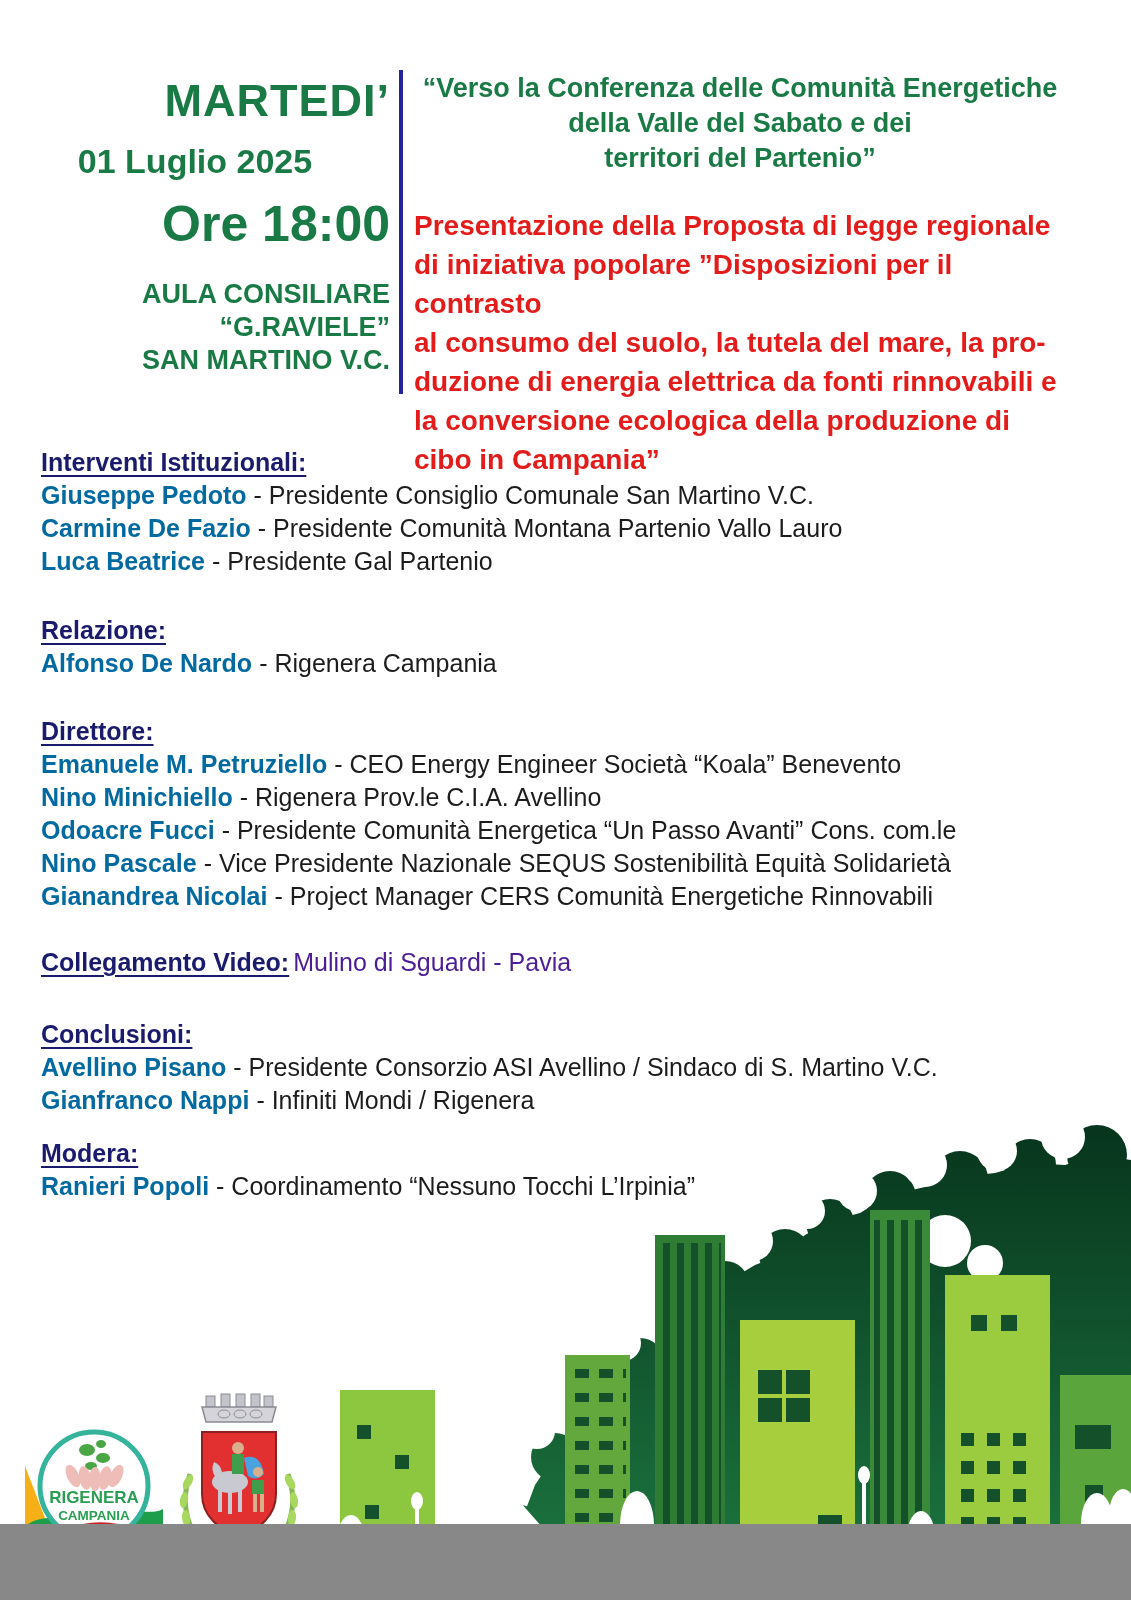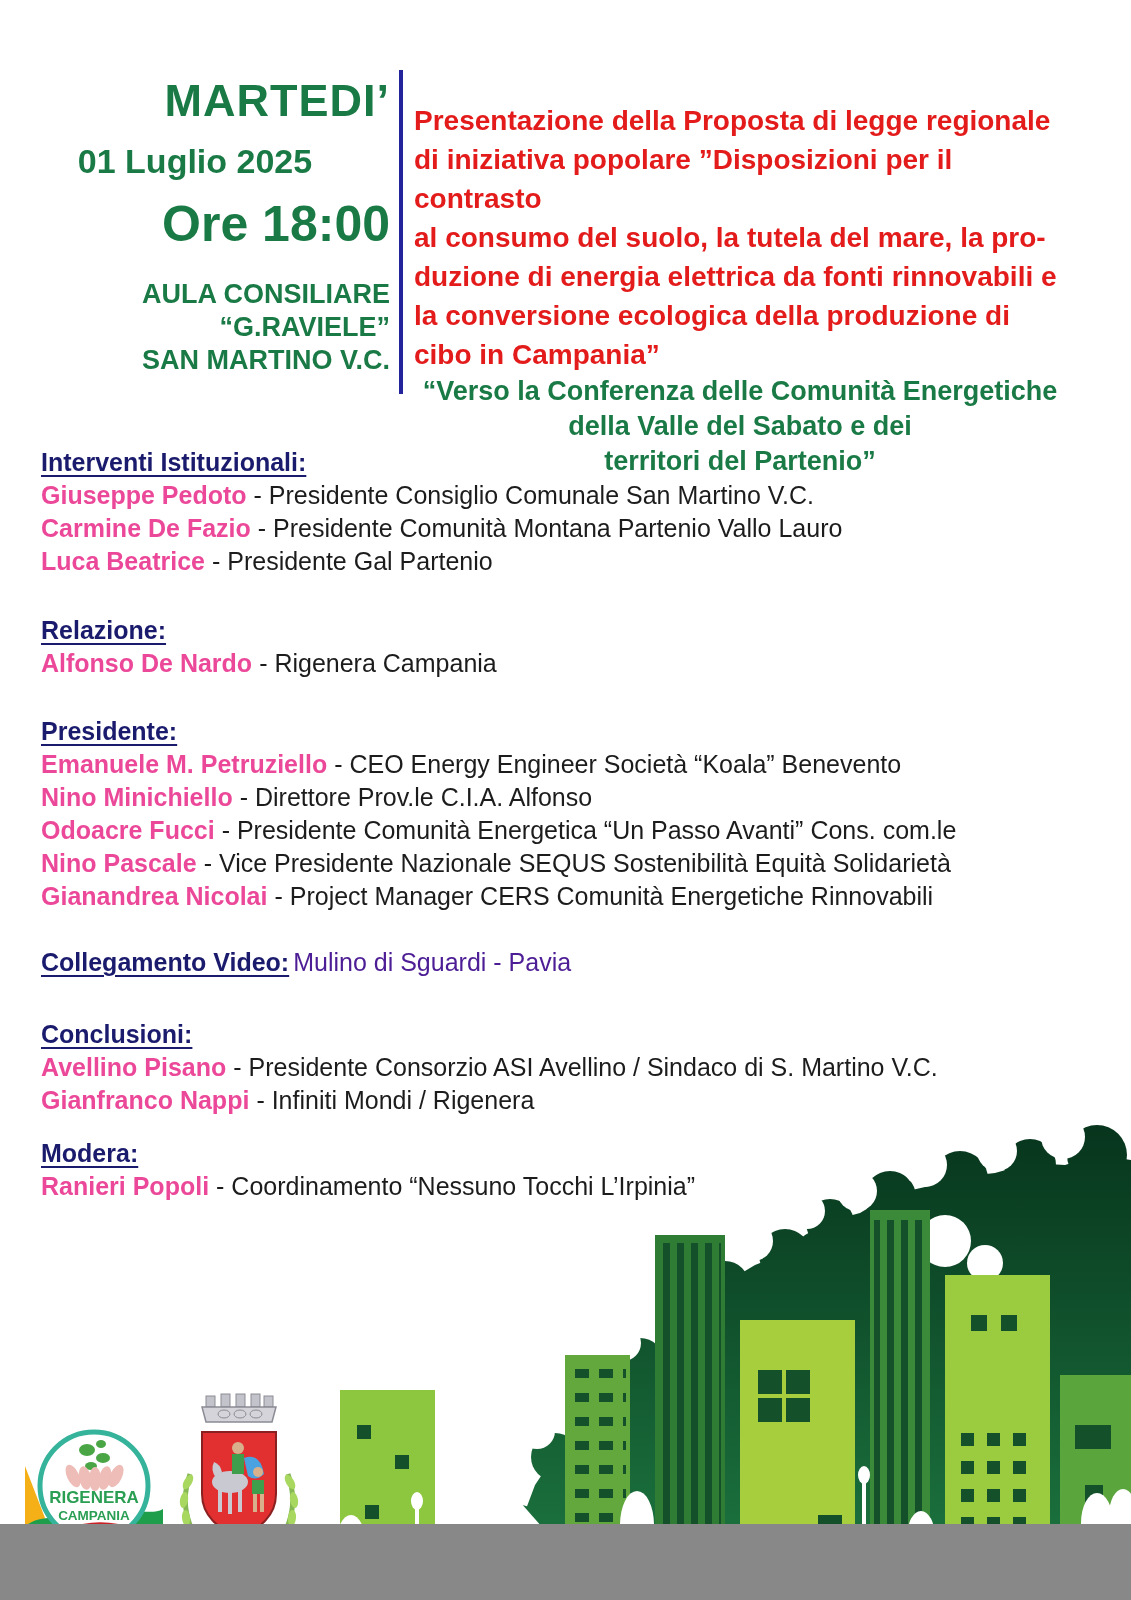--- a/index.html
+++ b/index.html
@@ -21,21 +21,21 @@
   #header-right{position:absolute; left:414px; top:71px; width:652px;}
   #event-title{color:#1a7a46; font-weight:bold; font-size:27px; line-height:35px; text-align:center;}
   #event-subtitle{margin-top:30px; color:#e31b1b; font-weight:bold; font-size:28px; line-height:39px; text-align:left;}
   
   #content{position:absolute; left:41px; top:446px; width:1075px; z-index:2;}
   .sec-heading{
     color:#1b1b6e; font-weight:bold; font-size:25px; line-height:33px;
     text-decoration:underline; text-decoration-thickness:2px; text-underline-offset:4px;
   }
   .line{font-size:25px; line-height:33px; color:#1c1c1c;}
-  .nm{color:#ec4899; font-weight:bold; margin-right:7px;}
+  .nm{color:#0369a1; font-weight:bold; margin-right:7px;}
   .inline-txt{font-size:25px; color:#4c1d95; font-weight:normal; margin-left:4px;}
   .mt-a{margin-top:36px;} .mt-b{margin-top:35px;} .mt-c{margin-top:33px;}
   .mt-d{margin-top:39px;} .mt-e{margin-top:20px;}
   #participants{margin-top:16px;}
   #participants div{font-size:23px; font-weight:bold; line-height:29px; color:#111;}
   
   #city{position:absolute; left:285px; top:1125px; width:846px; height:475px; z-index:1;}
   #logo-rigenera{position:absolute; left:25px; top:1420px; width:138px; height:148px; z-index:3;}
   #logo-stemma{position:absolute; left:172px; top:1382px; width:134px; height:192px; z-index:3;}
 </style>
@@ -51,53 +51,53 @@
     <div id="venue">
       <div>AULA CONSILIARE</div>
       <div>“G.RAVIELE”</div>
       <div>SAN MARTINO V.C.</div>
     </div>
   </div>
 
   <div id="header-divider"></div>
 
   <div id="header-right">
+    <div id="event-title">
+      <div>“Verso la Conferenza delle Comunità Energetiche</div>
+      <div>della Valle del Sabato e dei</div>
+      <div>territori del Partenio”</div>
+    </div>
     <div id="event-subtitle">
       <div>Presentazione della Proposta di legge regionale</div>
       <div>di iniziativa popolare ”Disposizioni per il contrasto</div>
       <div>al consumo del suolo, la tutela del mare, la pro-</div>
       <div>duzione di energia elettrica da fonti rinnovabili e</div>
       <div>la conversione ecologica della produzione di</div>
       <div>cibo in Campania”</div>
     </div>
-    <div id="event-title">
-      <div>“Verso la Conferenza delle Comunità Energetiche</div>
-      <div>della Valle del Sabato e dei</div>
-      <div>territori del Partenio”</div>
-    </div>
   </div>
 
   <div id="content">
 
     <div>
       <div class="sec-heading">Interventi Istituzionali:</div>
       <div class="line"><span class="nm">Giuseppe Pedoto</span><span>- Presidente Consiglio Comunale San Martino V.C.</span></div>
       <div class="line"><span class="nm">Carmine De Fazio</span><span>- Presidente Comunità Montana Partenio Vallo Lauro</span></div>
       <div class="line"><span class="nm">Luca Beatrice</span><span>- Presidente Gal Partenio</span></div>
     </div>
 
     <div class="mt-a">
       <div class="sec-heading">Relazione:</div>
       <div class="line"><span class="nm">Alfonso De Nardo</span><span>- Rigenera Campania</span></div>
     </div>
 
     <div class="mt-b">
-      <div class="sec-heading">Presidente:</div>
+      <div class="sec-heading">Direttore:</div>
       <div class="line"><span class="nm">Emanuele M. Petruziello</span><span>- CEO Energy Engineer Società “Koala” Benevento</span></div>
-      <div class="line"><span class="nm">Nino Minichiello</span><span>- Direttore Prov.le C.I.A. Alfonso</span></div>
+      <div class="line"><span class="nm">Nino Minichiello</span><span>- Rigenera Prov.le C.I.A. Avellino</span></div>
       <div class="line"><span class="nm">Odoacre Fucci</span><span>- Presidente Comunità Energetica “Un Passo Avanti” Cons. com.le</span></div>
       <div class="line"><span class="nm">Nino Pascale</span><span>-  Vice Presidente Nazionale SEQUS Sostenibilità Equità Solidarietà</span></div>
       <div class="line"><span class="nm">Gianandrea Nicolai</span><span>- Project Manager CERS Comunità Energetiche Rinnovabili</span></div>
     </div>
 
     <div class="mt-c">
       <span class="sec-heading">Collegamento Video:</span><span class="inline-txt">Mulino di Sguardi - Pavia</span>
     </div>
 
     <div class="mt-d">

